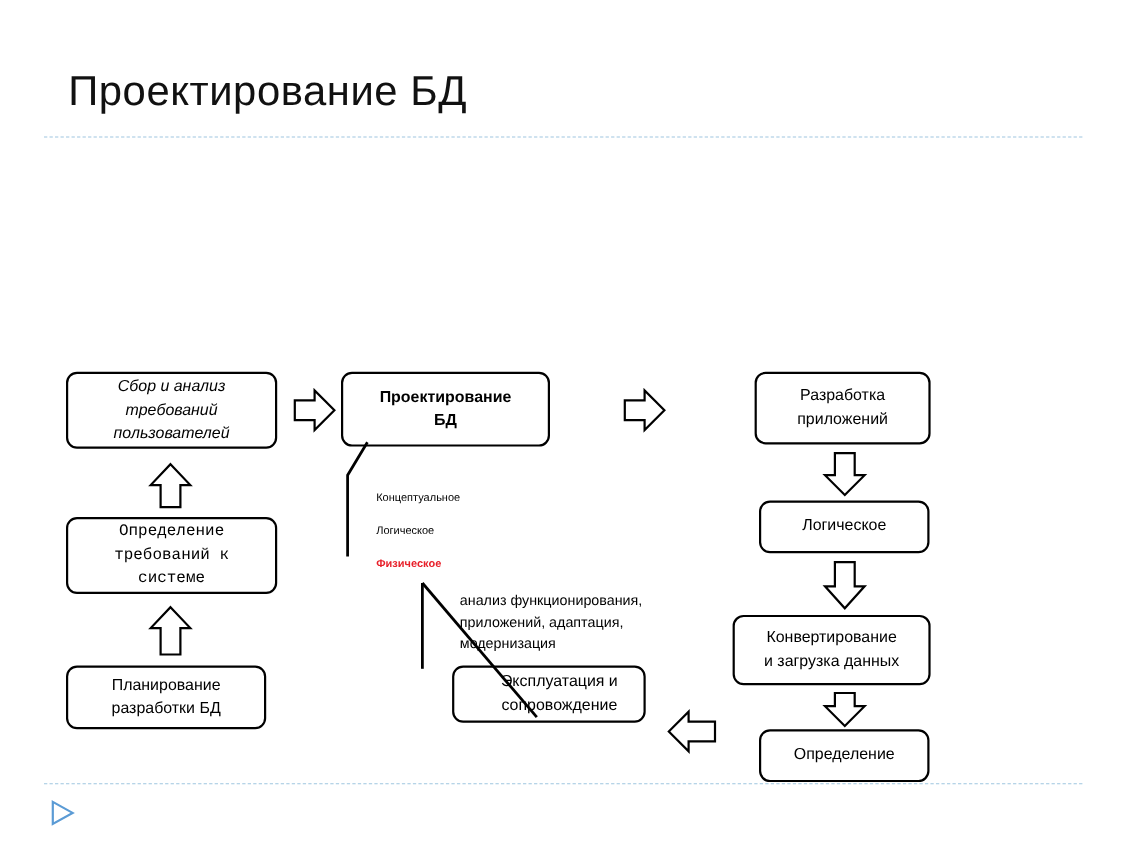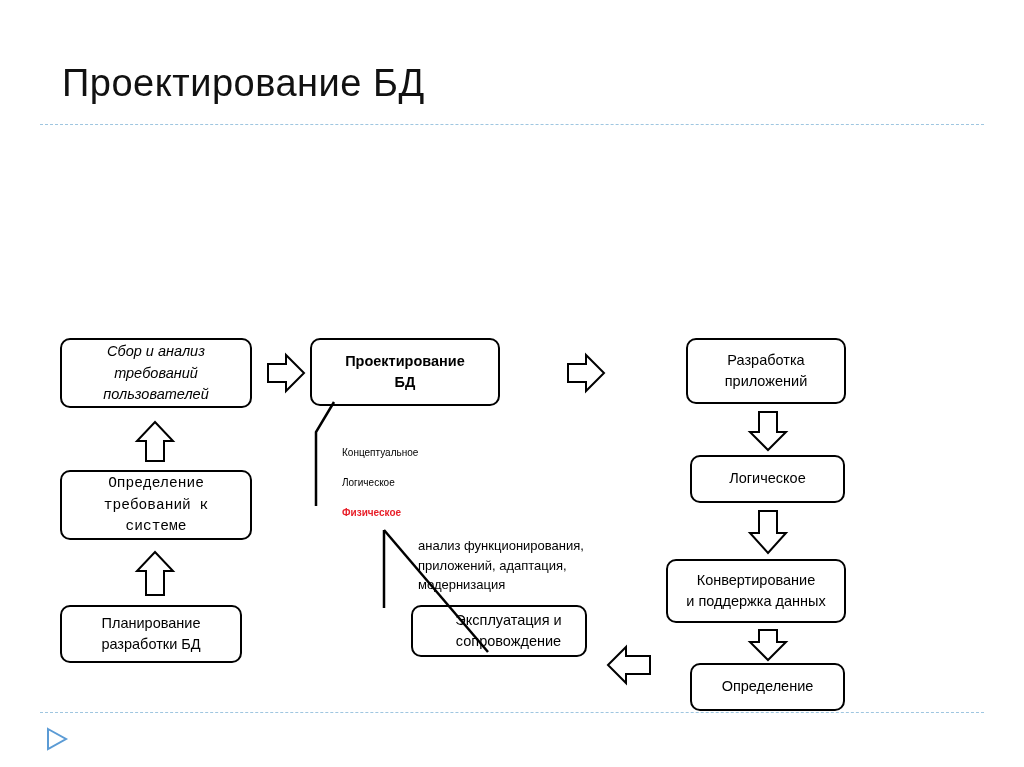--- a/index.html
+++ b/index.html
@@ -132,21 +132,21 @@
 <div class="node" style="left:60px; top:470px; width:192px; height:70px;font-family:Liberation Mono, monospace;">Определение
 требований к
 системе</div>
 
 <div class="node" style="left:690px; top:455px; width:155px; height:48px;">Логическое</div>
 
 <div class="node" style="left:60px; top:605px; width:182px; height:58px;">Планирование
 разработки БД</div>
 
 <div class="node" style="left:666px; top:559px; width:180px; height:64px;">Конвертирование
-и поддержка данных</div>
+и загрузка данных</div>
 
 <div class="node" style="left:690px; top:663px; width:155px; height:48px;">Определение</div>
 
 <div class="node" style="left:411px; top:605px; width:176px; height:52px;padding-left:25px;">Эксплуатация и
 сопровождение</div>
 
 <div class="textblock" style="left:342px; top:430px; width:200px;">
   <div>Концептуальное</div>
   <div>Логическое</div>
   <div class="red">Физическое</div>

